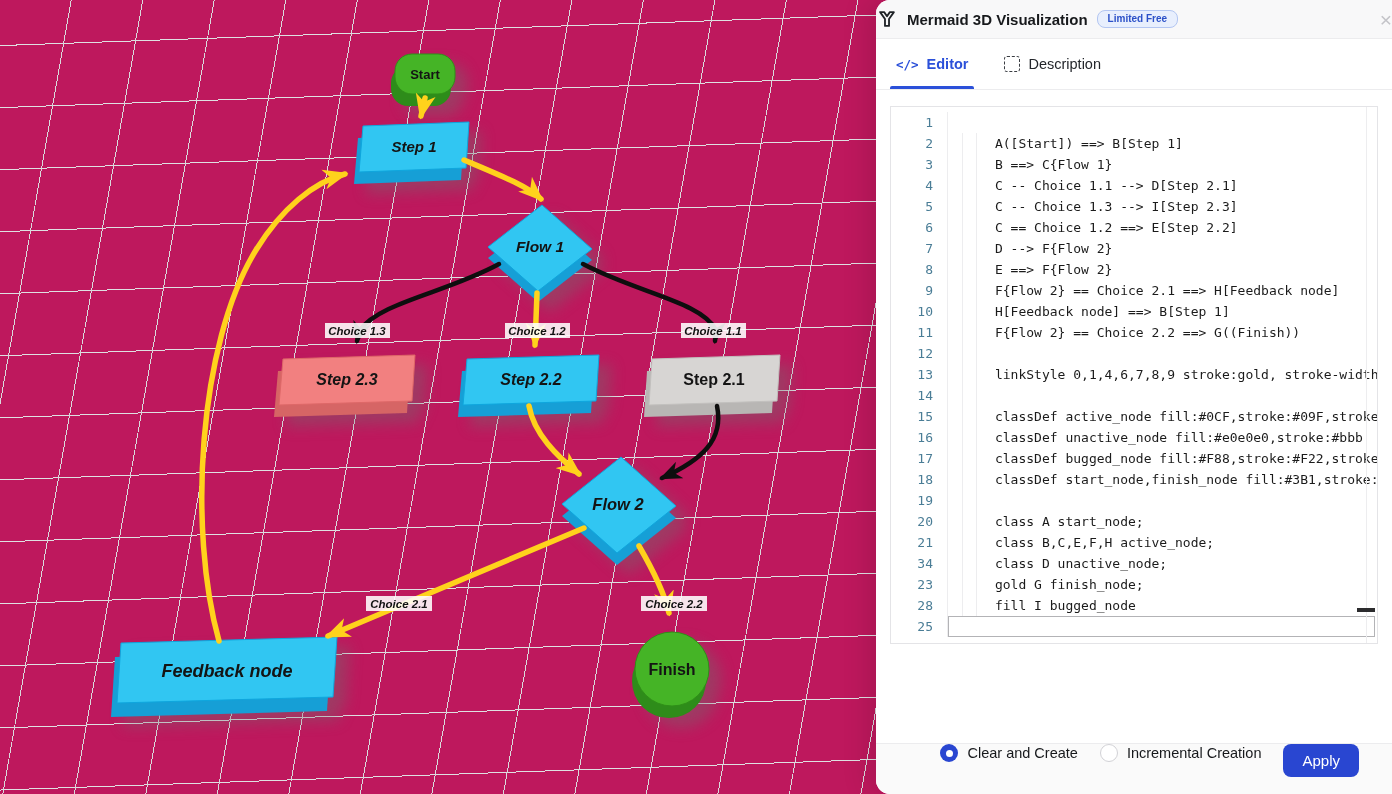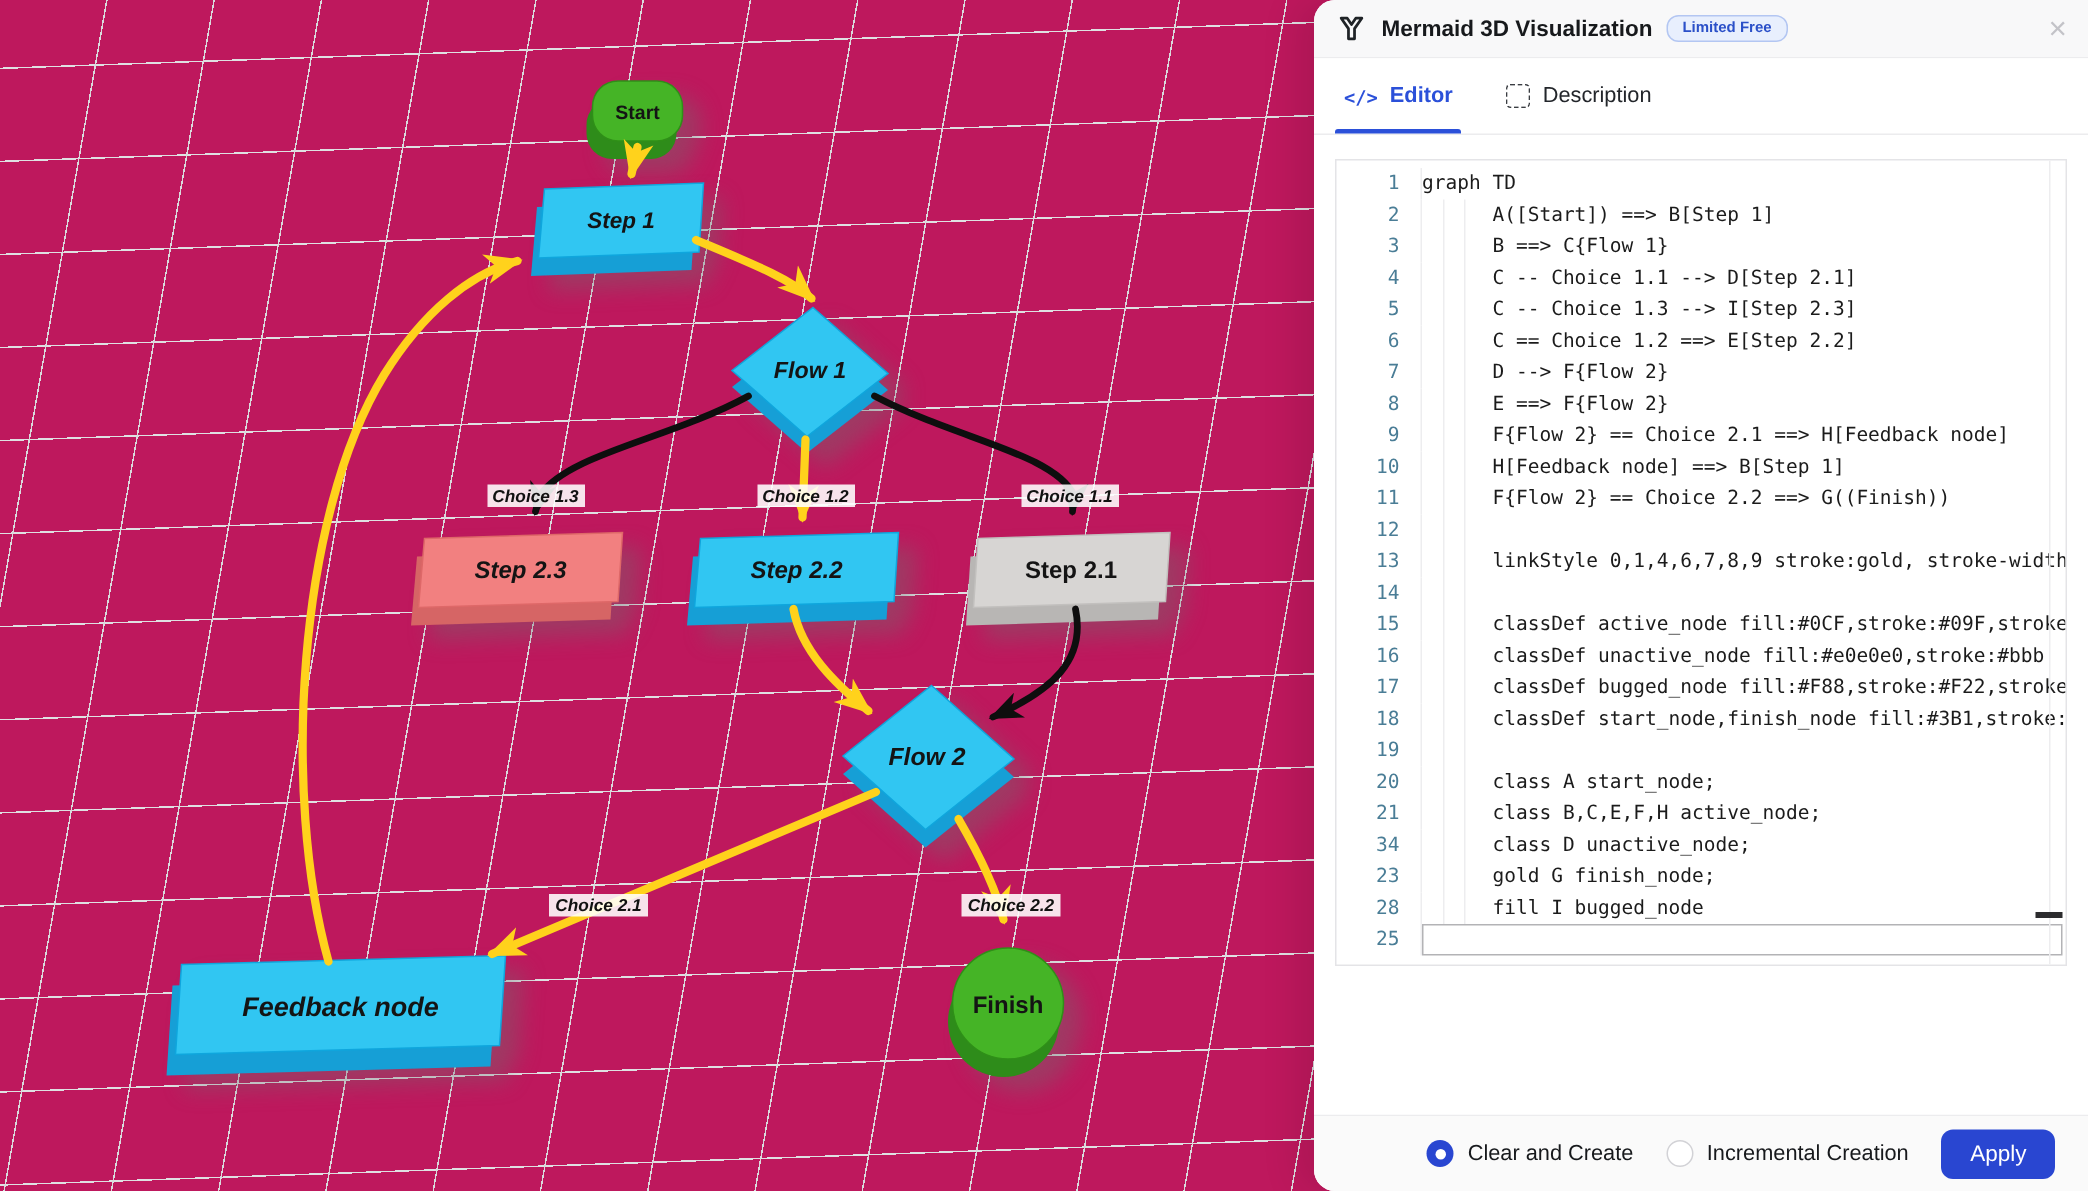--- a/index.html
+++ b/index.html
@@ -18,21 +18,21 @@
   .nlabel{font-family:"Liberation Sans",sans-serif;font-weight:bold;fill:#141414;}
   .ital{font-style:italic;}
   .elabel{font-family:"Liberation Sans",sans-serif;font-weight:bold;font-style:italic;
     font-size:11.5px;fill:#111;}
 
   
   .panel{position:absolute;left:876px;top:0;width:516px;height:794px;background:#fff;
     border-radius:14px 0 0 14px;box-shadow:-10px 0 26px rgba(0,0,0,.10);
     display:flex;flex-direction:column;}
   .hdr{height:38px;background:#f8f8f9;border-bottom:1px solid #ececee;border-radius:14px 0 0 0;
-    display:flex;align-items:center;padding:0 14px;gap:9px;flex:none;}
+    display:flex;align-items:center;padding:0 0;gap:9px;flex:none;}
   .hdr .logo{width:22px;height:22px;flex:none;}
   .hdr .ttl{font-size:15px;font-weight:bold;color:#17191c;}
   .badge{font-size:10px;font-weight:bold;color:#2b50c8;background:#e8effd;
     border:1px solid #b3c6f2;border-radius:8px;padding:2px 10px 3px;}
   .close{margin-left:auto;color:#c3c3c8;font-size:21px;line-height:1;cursor:pointer;font-weight:400;}
 
   .tabs{height:50px;display:flex;align-items:center;gap:36px;padding:0 20px;
     border-bottom:1px solid #ececee;flex:none;background:#fff;}
   .tab{display:flex;align-items:center;gap:8px;font-size:14.5px;height:100%;
     position:relative;cursor:pointer;color:#23262b;}
@@ -50,22 +50,22 @@
   .cl .no{flex:none;width:57px;text-align:right;padding-right:14px;box-sizing:border-box;
     color:#4a7d96;border-right:1px solid #ededef;}
   .cl .tx{flex:1;color:#1b1b1b;overflow:hidden;}
   .guide{position:absolute;width:1px;background:#ededef;top:26px;height:483px;}
   .curline{position:absolute;left:57px;right:2px;top:509px;height:21px;
     border:1px solid #b3b3b6;box-sizing:border-box;}
   .vtrack{position:absolute;top:0;bottom:0;right:10px;width:1px;background:#ededef;}
   .hthumb{position:absolute;right:2px;top:501px;width:18px;height:4px;background:#2c2c2e;}
 
   .footer{flex:none;height:50px;background:#fafafa;border-top:1px solid #ececee;
-    border-radius:0 0 0 14px;display:flex;align-items:center;justify-content:flex-end;
-    gap:22px;padding:0 22px;}
+    border-radius:0 0 0 14px;display:flex;align-items:flex-start;justify-content:flex-end;
+    gap:22px;padding:0 33px;}
   .radioRow{display:flex;align-items:center;gap:9px;cursor:pointer;}
   .radioRow .lbl{font-size:14.5px;color:#17191c;}
   .rdo{width:18px;height:18px;border-radius:50%;box-sizing:border-box;position:relative;}
   .rdo.on{background:#2946d1;}
   .rdo.on::after{content:"";position:absolute;left:5.5px;top:5.5px;width:7px;height:7px;
     border-radius:50%;background:#fff;}
   .rdo.off{background:#fff;border:1.5px solid #d2d2d6;}
   .applyBtn{background:#2946d1;color:#fff;font-size:15px;border:none;border-radius:8px;
     padding:8px 19px;cursor:pointer;font-family:Liberation Sans, sans-serif;}
 </style>
@@ -189,21 +189,21 @@
         <span class="dashsq"></span>
         <span>Description</span>
       </div>
     </div>
 
     <div class="editorwrap">
       <div class="codebox">
         <div class="guide" style="left:71px"></div>
         <div class="guide" style="left:85px"></div>
         <div class="lines">
-            <div class="cl"><span class="no">1</span><span class="tx">graph TD</span></div>
+            <div class="cl"><span class="no">1</span></div>
             <div class="cl"><span class="no">2</span><span class="tx">      A([Start]) ==&gt; B[Step 1]</span></div>
             <div class="cl"><span class="no">3</span><span class="tx">      B ==&gt; C{Flow 1}</span></div>
             <div class="cl"><span class="no">4</span><span class="tx">      C -- Choice 1.1 --&gt; D[Step 2.1]</span></div>
             <div class="cl"><span class="no">5</span><span class="tx">      C -- Choice 1.3 --&gt; I[Step 2.3]</span></div>
             <div class="cl"><span class="no">6</span><span class="tx">      C == Choice 1.2 ==&gt; E[Step 2.2]</span></div>
             <div class="cl"><span class="no">7</span><span class="tx">      D --&gt; F{Flow 2}</span></div>
             <div class="cl"><span class="no">8</span><span class="tx">      E ==&gt; F{Flow 2}</span></div>
             <div class="cl"><span class="no">9</span><span class="tx">      F{Flow 2} == Choice 2.1 ==&gt; H[Feedback node]</span></div>
             <div class="cl"><span class="no">10</span><span class="tx">      H[Feedback node] ==&gt; B[Step 1]</span></div>
             <div class="cl"><span class="no">11</span><span class="tx">      F{Flow 2} == Choice 2.2 ==&gt; G((Finish))</span></div>

